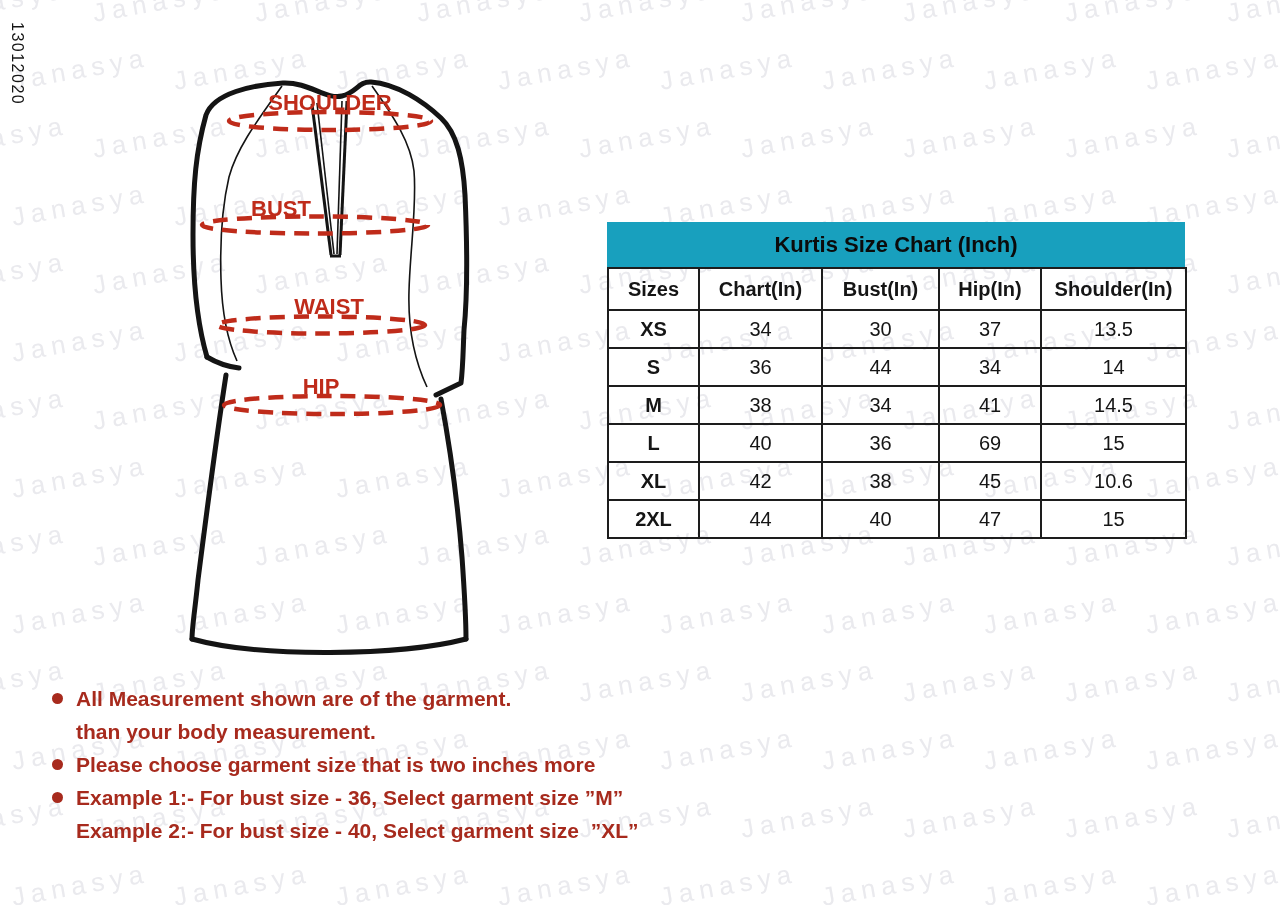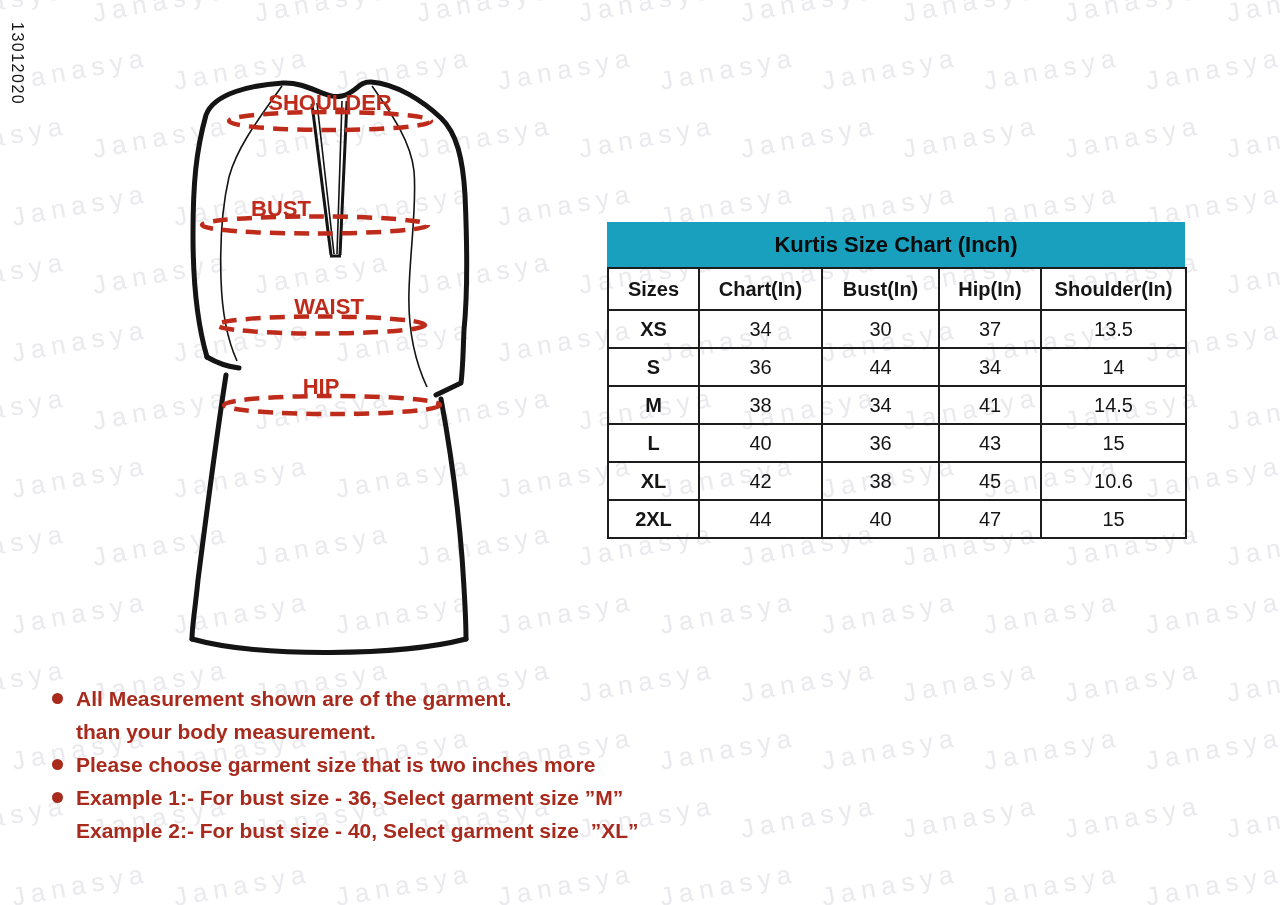--- a/index.html
+++ b/index.html
@@ -327,21 +327,21 @@
             <th>M</th>
             <td>38</td>
             <td>34</td>
             <td>41</td>
             <td>14.5</td>
           </tr>
           <tr>
             <th>L</th>
             <td>40</td>
             <td>36</td>
-            <td>43</td>
+            <td>69</td>
             <td>15</td>
           </tr>
           <tr>
             <th>XL</th>
             <td>42</td>
             <td>38</td>
             <td>45</td>
             <td>10.6</td>
           </tr>
           <tr>

